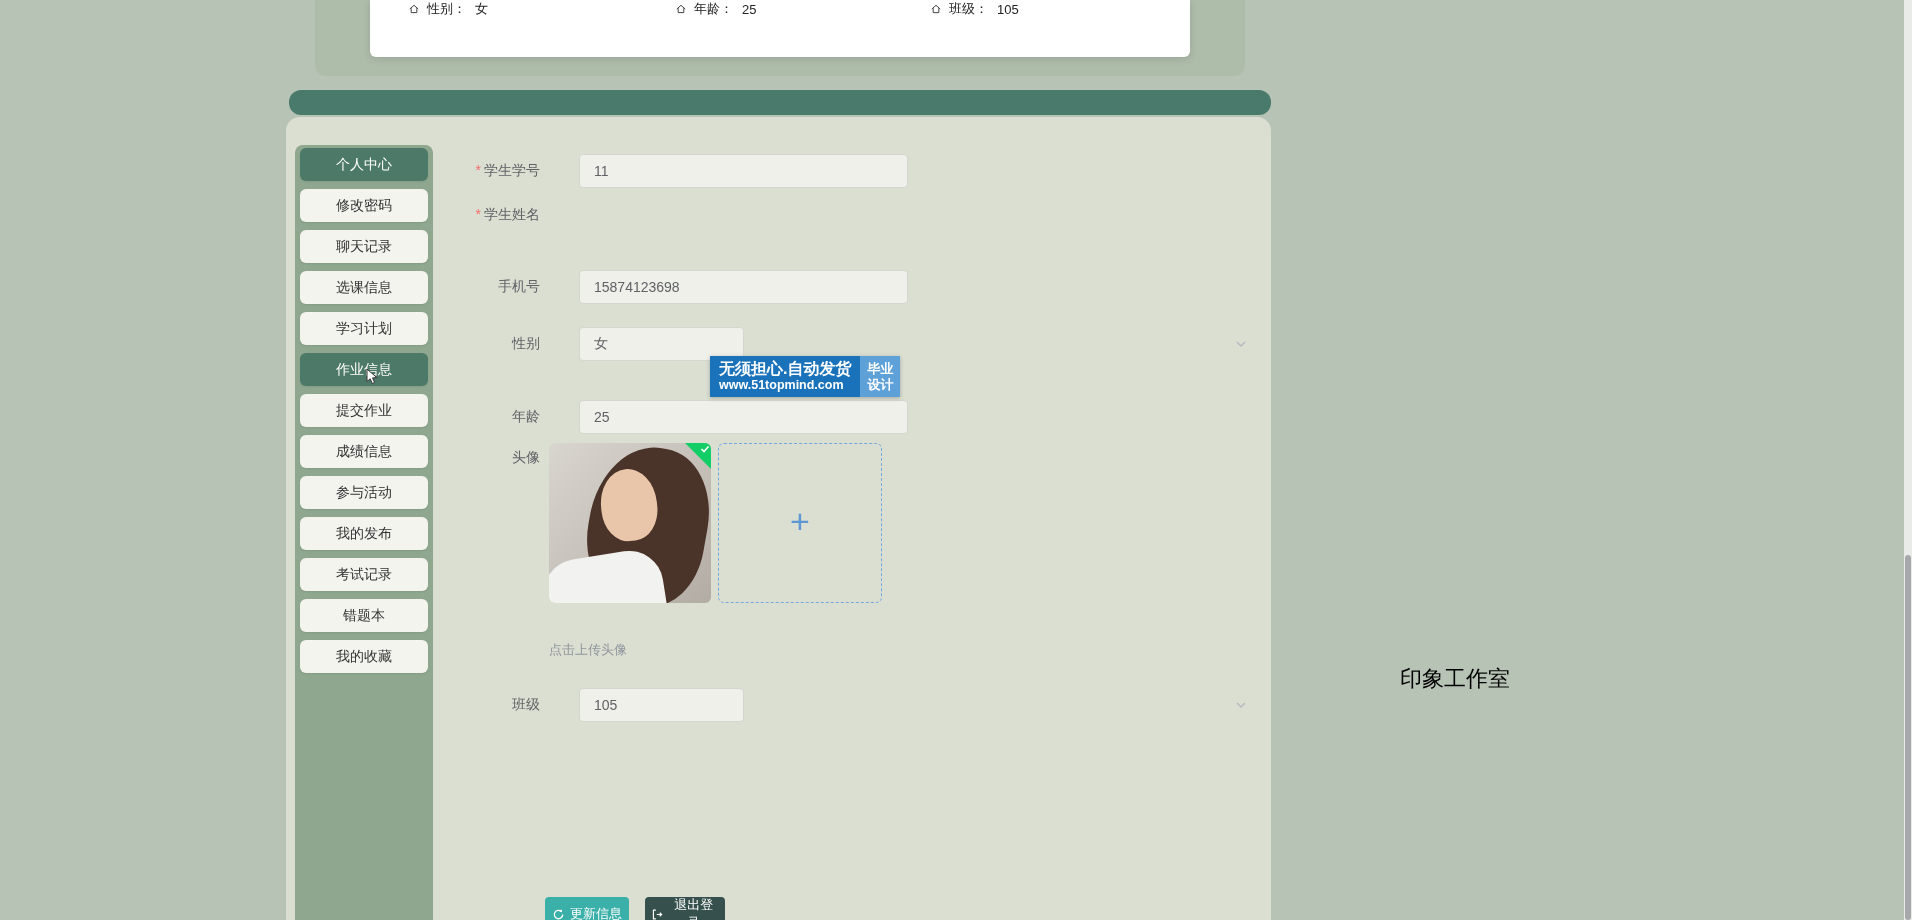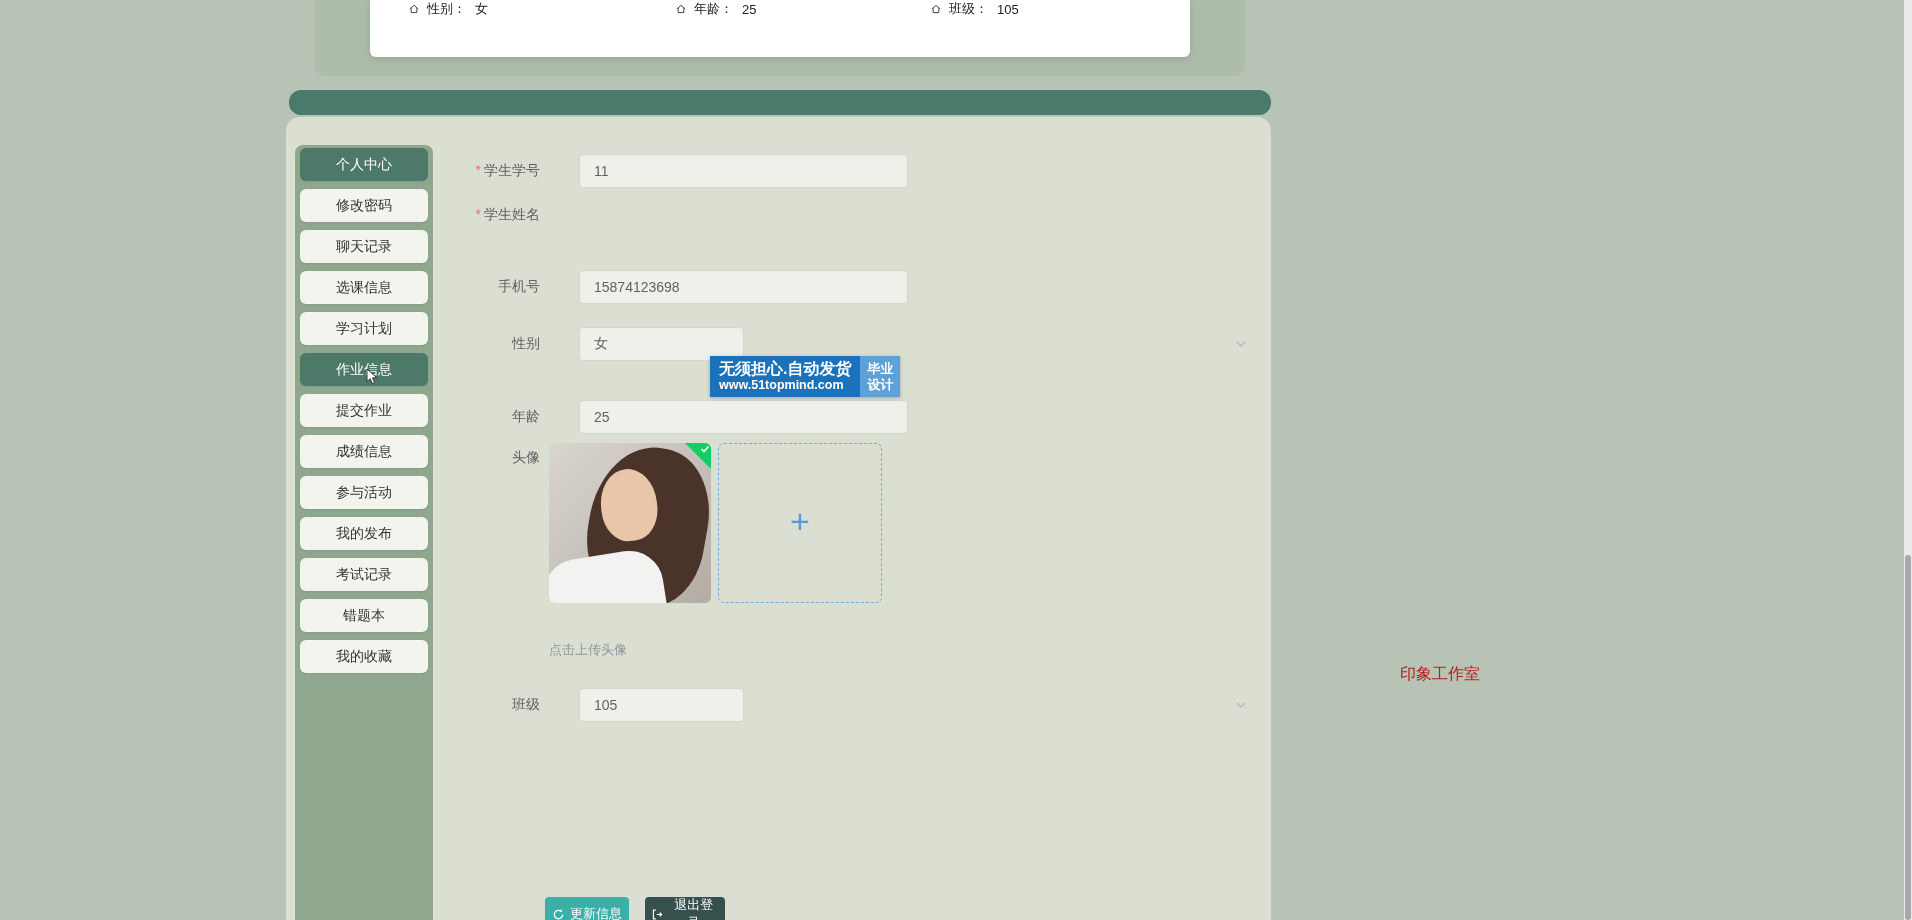--- a/index.html
+++ b/index.html
@@ -45,21 +45,21 @@
   .btn-update { left:259px; width:84px; background:#3bb0a8; }
   .btn-logout { left:359px; width:80px; background:#35504d; }
 
   
   .ad { position:absolute; left:710px; top:356px; height:41px; display:flex; z-index:50; box-shadow:0 1px 4px rgba(0,0,0,.25); }
   .ad-main { background:#1a72ba; color:#fff; padding:3px 9px; display:flex; flex-direction:column; justify-content:center; }
   .ad-line1 { font-size:16px; font-weight:bold; line-height:17px; white-space:nowrap; }
   .ad-line2 { font-size:12.5px; font-weight:bold; line-height:16px; white-space:nowrap; }
   .ad-badge { width:40px; background:#5ea0d8; color:#fff; font-size:13px; font-weight:bold; display:flex; flex-direction:column; align-items:center; justify-content:center; line-height:16px; }
 
-  .studio { position:absolute; left:1400px; top:664px; font-size:16px; color:#b91c1c; }
+  .studio { position:absolute; left:1400px; top:664px; font-size:22px; color:#000000; }
 
   .scroll-track { position:absolute; right:0; top:0; width:8px; height:920px; background:#e9ebe9; }
   .scroll-thumb { position:absolute; right:1px; top:555px; width:6px; height:365px; background:#a6a8ab; border-radius:3px; }
 
   .cursor { position:absolute; left:366px; top:368px; z-index:60; }
 </style>
 </head>
 <body>
 
 <div class="screen">

